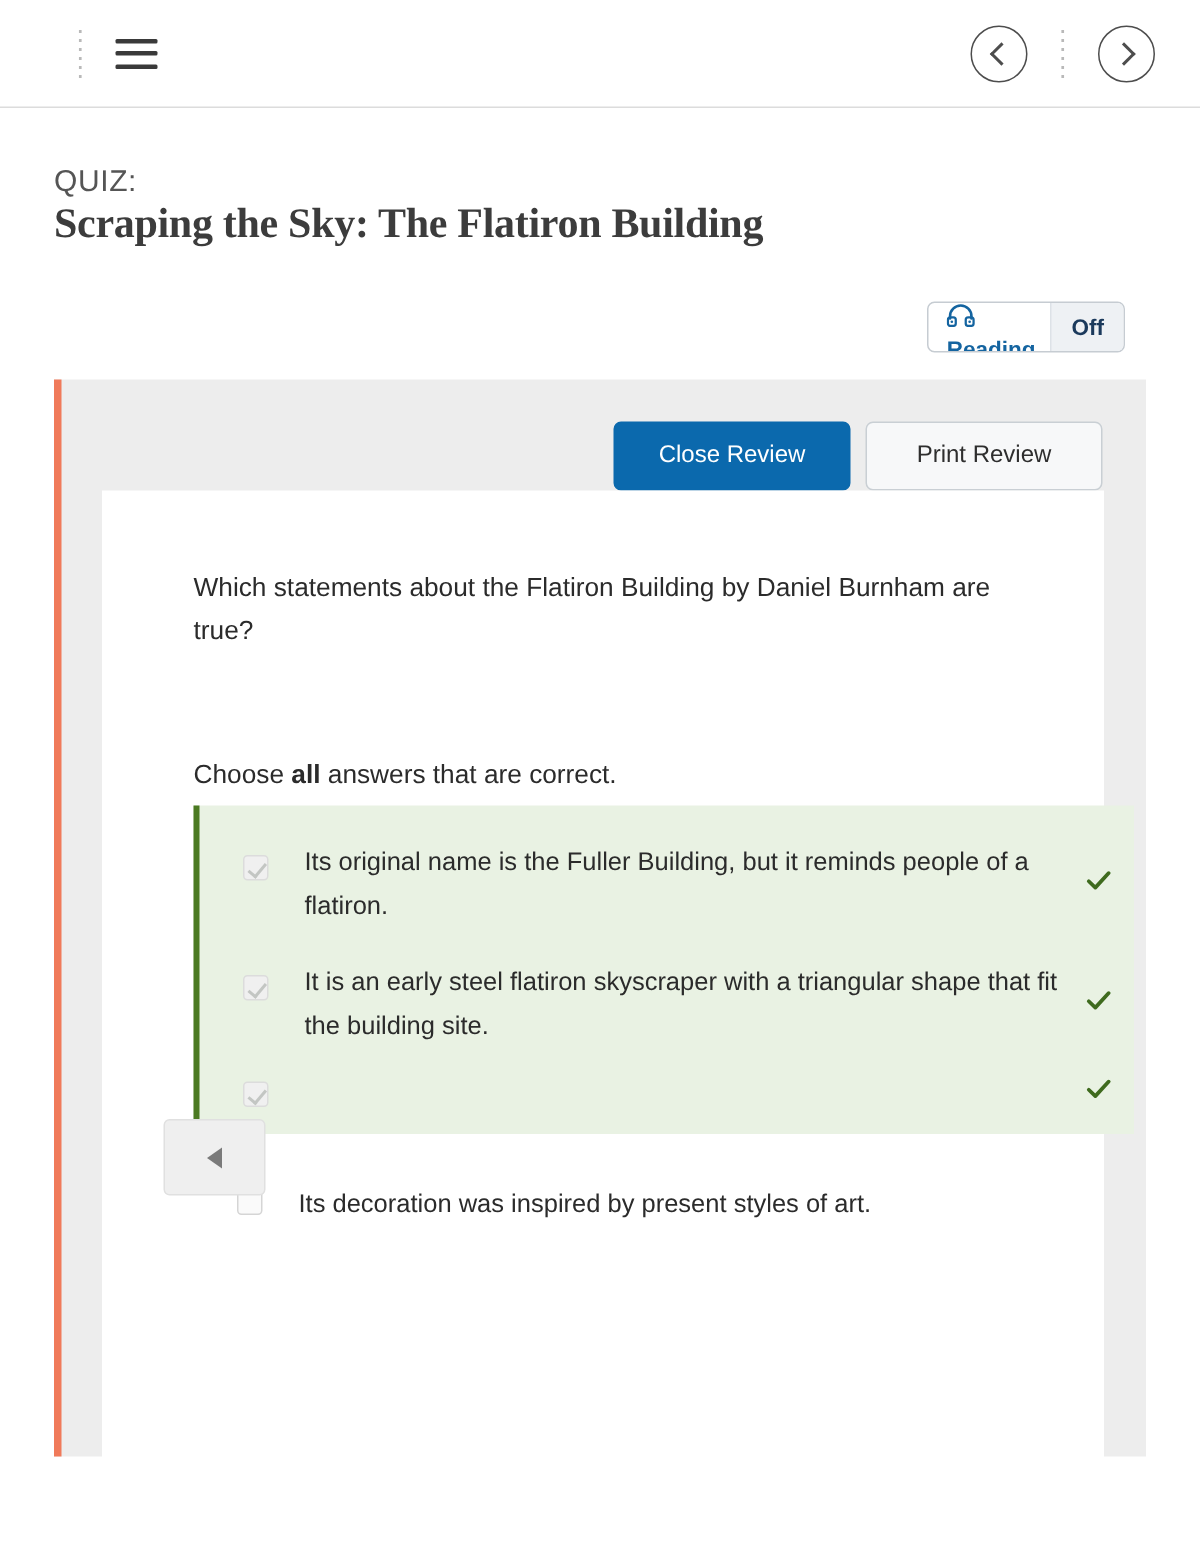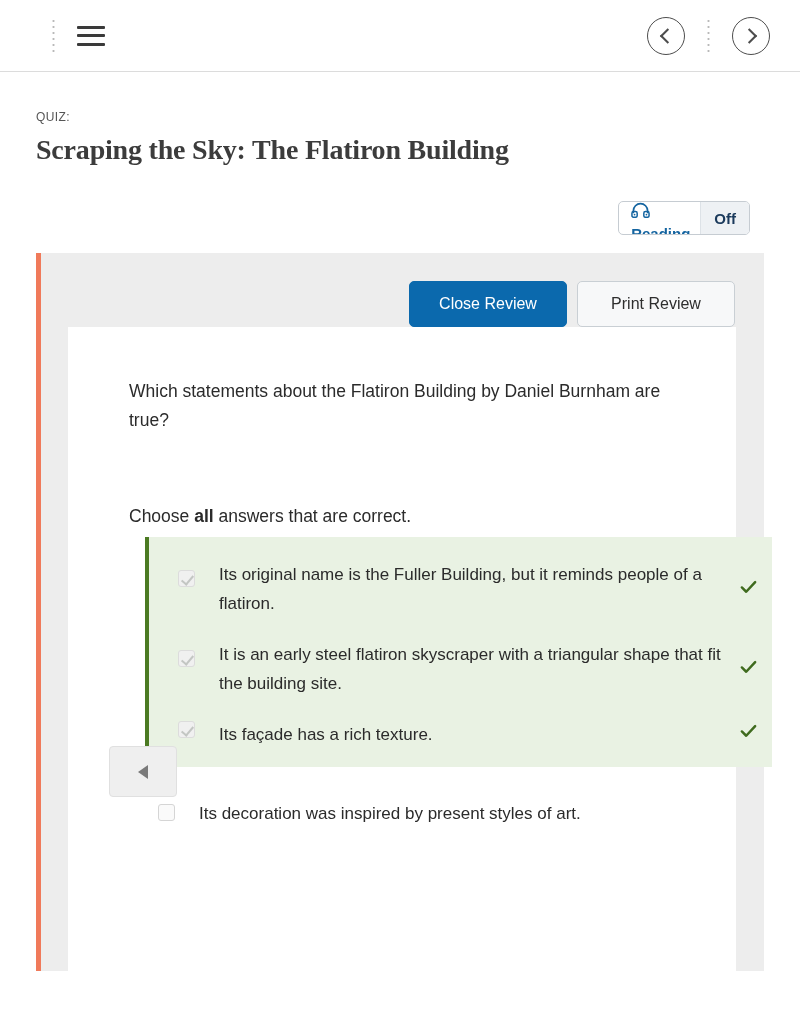--- a/index.html
+++ b/index.html
@@ -80,21 +80,21 @@
     top: 50%; left: 50%;
     border-top: 2.2px solid #4d4d4d;
     border-right: 2.2px solid #4d4d4d;
   }
   .circle-btn.prev::before { transform: translate(-35%,-50%) rotate(225deg); }
   .circle-btn.next::before { transform: translate(-65%,-50%) rotate(45deg); }
 
   
   .kicker {
     position: absolute; left: 36px; top: 110px;
-    font-size: 12px; color: #555555;
+    font-size: 20px; color: #555555;
     letter-spacing: .4px;
   }
   .page-title {
     position: absolute; left: 36px; top: 134px;
     font-family: "Liberation Serif", serif;
     font-size: 28px; font-weight: 700;
     color: #3c3c3c;
     letter-spacing: -.2px;
     white-space: nowrap;
   }
@@ -176,21 +176,21 @@
   
   .options {
     position: absolute; left: 61px; top: 210px; width: 570px;
   }
   .opt-correct-group {
     background: #e9f2e3;
     border-left: 4px solid #4b7a22;
     position: relative;
     padding: 10px 0 12px 0;
     width: 627px;
-    margin-left: 16px;
+    margin-left: 0;
   }
   .opt {
     display: flex; align-items: flex-start;
     padding: 9px 0 9px 0;
     position: relative;
   }
   .opt .cbox {
     flex: 0 0 auto;
     width: 17px; height: 17px;
     margin-left: 29px;
@@ -330,21 +330,20 @@
             <span class="otext">It is an early steel flatiron skyscraper with a triangular shape that fit the building site.</span>
             <span class="tick">
               <svg viewBox="0 0 20 20" fill="none">
                 <path d="M3 10.5 L7.6 15 L17 4.8" stroke="#3f6b1e" stroke-width="2.6" stroke-linecap="round" stroke-linejoin="round"></path>
               </svg>
             </span>
           </div>
 
           <div class="opt" style="padding-bottom:6px;">
             <span class="cbox checked" style="margin-top:5px;"></span>
-            <span class="otext">Its façade has a rich texture.</span>
             <span class="tick">
               <svg viewBox="0 0 20 20" fill="none">
                 <path d="M3 10.5 L7.6 15 L17 4.8" stroke="#3f6b1e" stroke-width="2.6" stroke-linecap="round" stroke-linejoin="round"></path>
               </svg>
             </span>
           </div>
 
         </div>
 
         <div class="opt-plain" style="margin-top:20px;">

